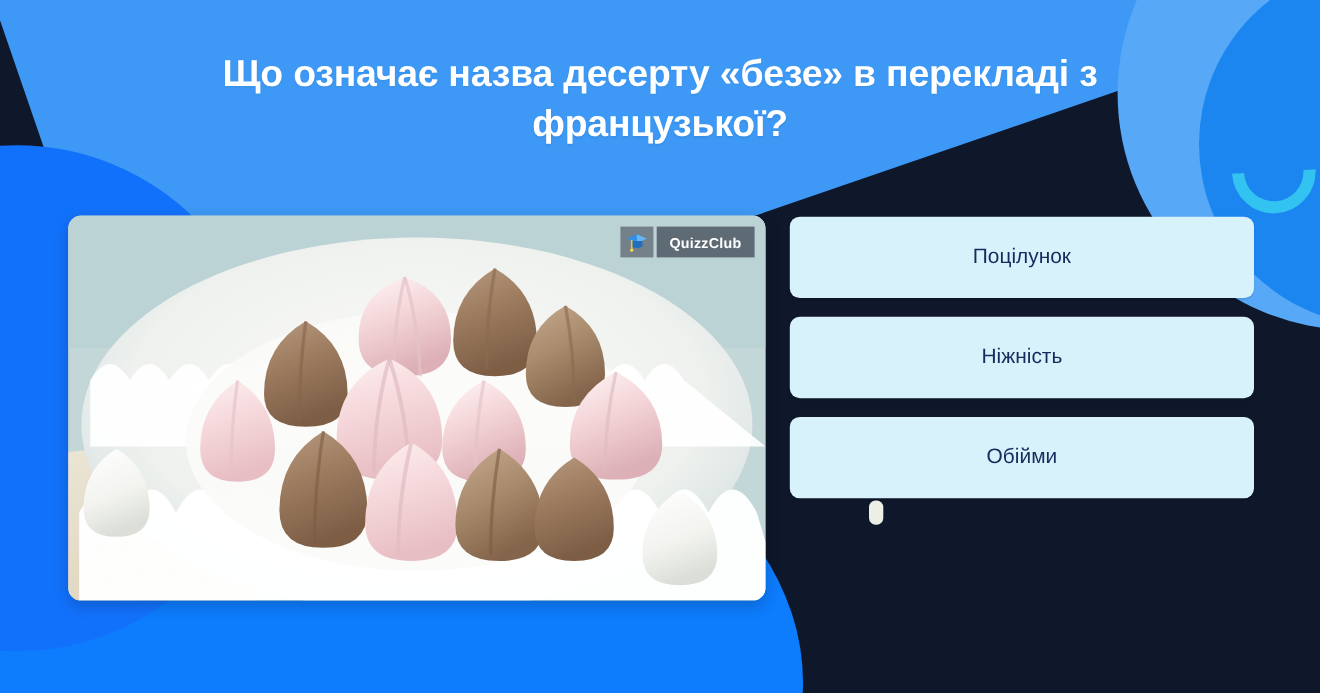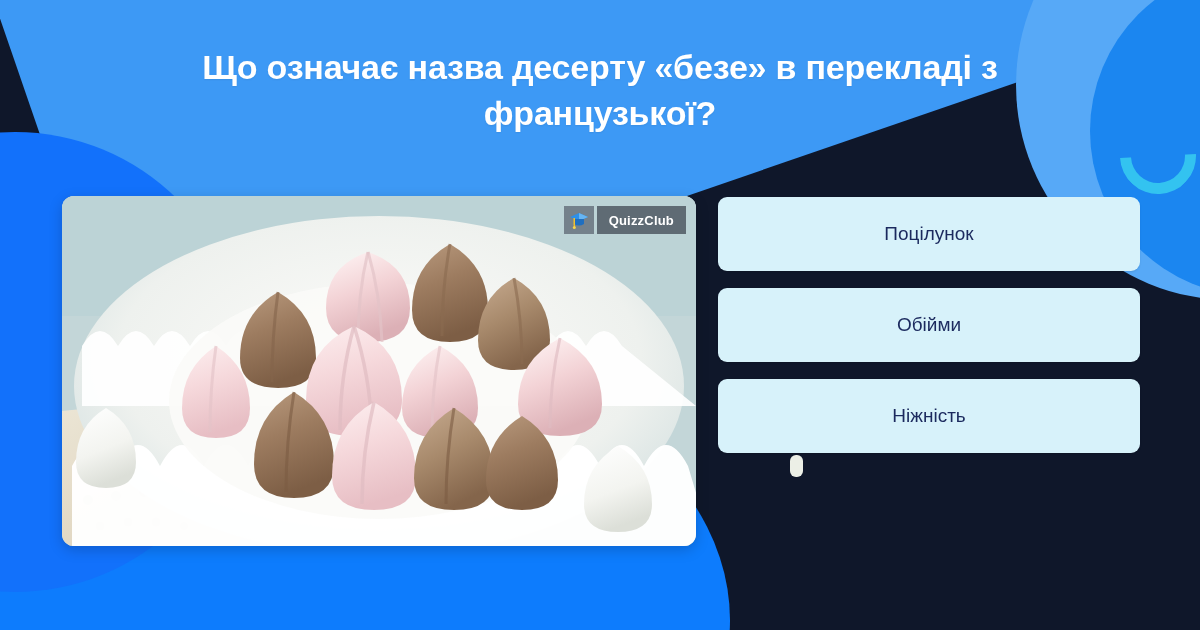--- a/index.html
+++ b/index.html
@@ -336,21 +336,21 @@
       </div>
       <div class="logo-text">QuizzClub</div>
     </div>
   </div>
 
   <div class="answers">
     <div class="answer">
       <span>Поцілунок</span>
     </div>
     <div class="answer">
-      <span>Обійми</span>
+      <span>Ніжність</span>
     </div>
     <div class="answer">
-      <span>Ніжність</span>
+      <span>Обійми</span>
     </div>
     <div class="nub"></div>
   </div>
 
 </div>
 
 </body></html>

